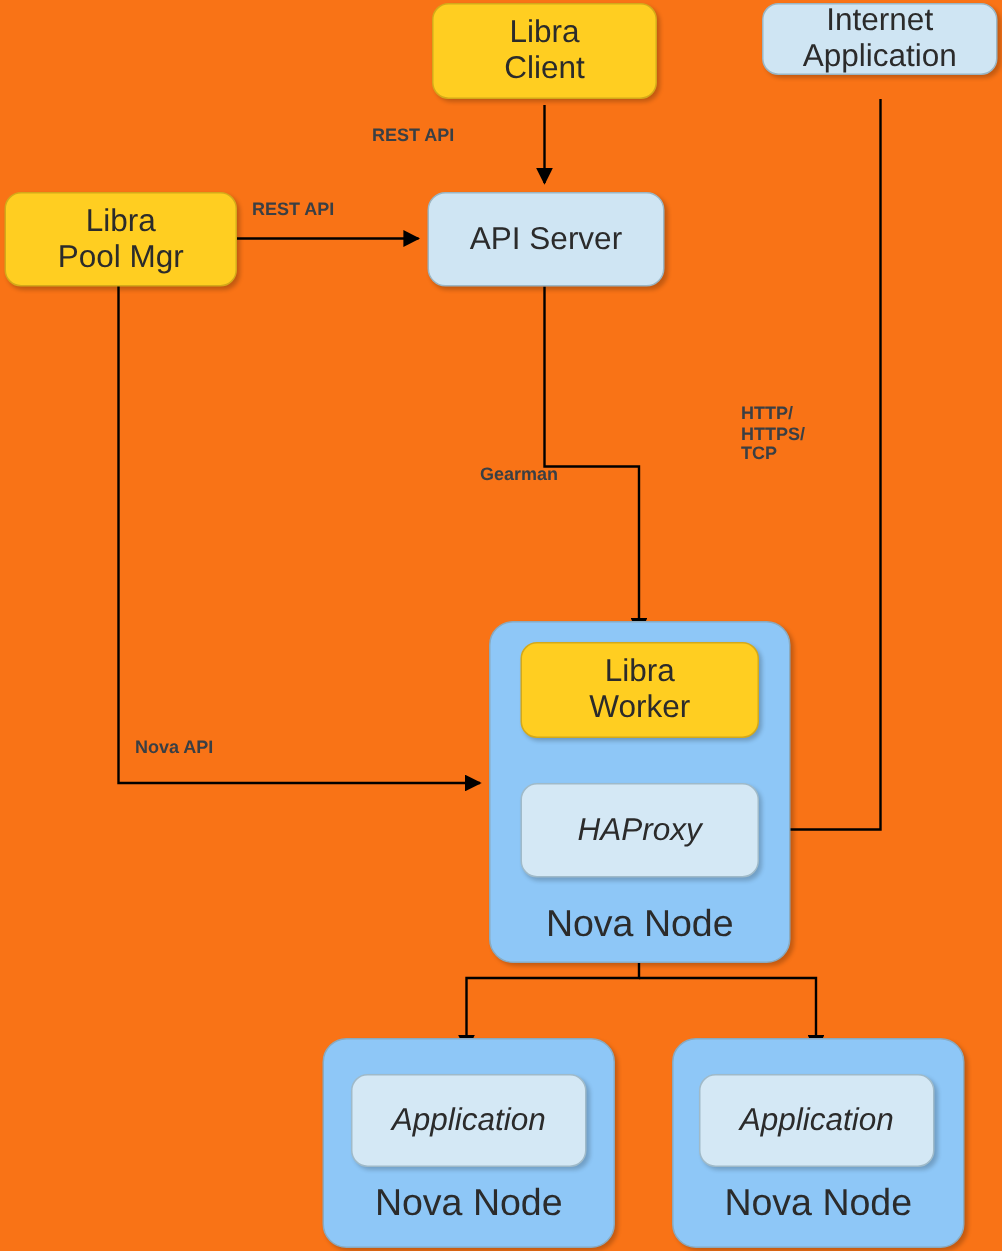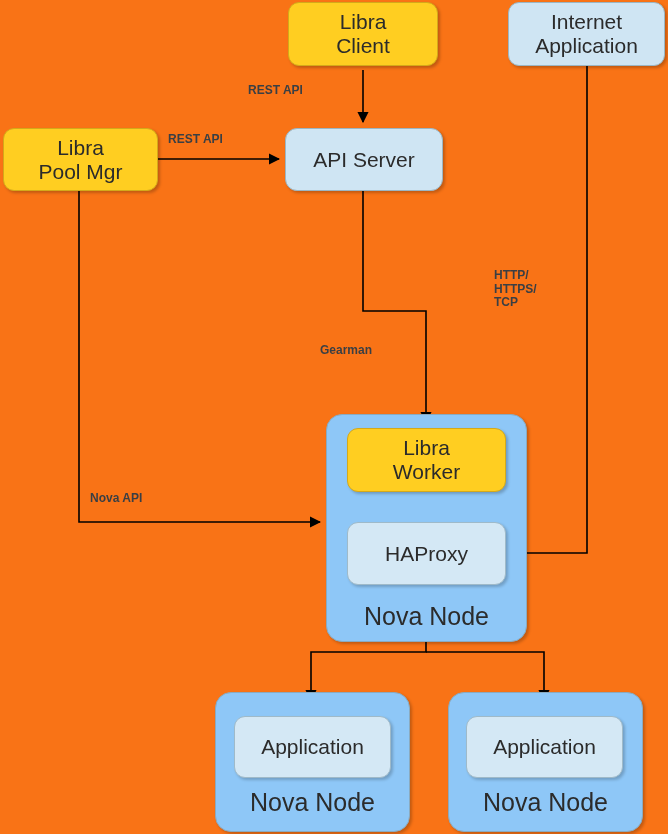--- a/index.html
+++ b/index.html
@@ -45,20 +45,21 @@
     border-color: #d4a91a;
   }
   .node.paleblue {
     background: #cfe5f3;
     border-color: #9bb6c4;
   }
   .node.inner-pale {
     background: #d4e8f5;
     border-color: #9fbac9;
     box-shadow: 2px 2px 3px rgba(0,0,0,0.20);
+    font-style: italic;
   }
   .container-node {
     position: absolute;
     box-sizing: border-box;
     border-radius: 16px;
     background: #8ec7f7;
     border: 1px solid #8aaabf;
     box-shadow: 2px 2px 3px rgba(0,0,0,0.22);
   }
   .container-label {
@@ -105,21 +106,21 @@
 
     <path d="M 426 585 L 426 652 L 311 652 L 311 700" stroke="#000000" stroke-width="1.6" fill="none" marker-end="url(#arrow)"></path>
     <path d="M 426 652 L 544 652 L 544 700" stroke="#000000" stroke-width="1.6" fill="none" marker-end="url(#arrow)"></path>
   </svg>
 
   <div class="node yellow" style="left:288px; top:2px; width:150px; height:64px;">
     <span>Libra
 Client</span>
   </div>
 
-  <div class="node paleblue" style="left:508px; top:2px; width:157px; height:64px;">
+  <div class="node paleblue" style="left:508px; top:2px; width:157px; height:48px;">
     <span>Internet
 Application</span>
   </div>
 
   <div class="node yellow" style="left:3px; top:128px; width:155px; height:63px;">
     <span>Libra
 Pool Mgr</span>
   </div>
 
   <div class="node paleblue" style="left:285px; top:128px; width:158px; height:63px;border-radius:12px;">
@@ -152,21 +153,21 @@
   </div>
 
   <div class="node inner-pale" style="left:466px; top:716px; width:157px; height:62px;">
     <span>Application</span>
   </div>
 
   <div class="edge-label" style="left:248px; top:84px; width:112px; text-align:left;">REST API</div>
 
   <div class="edge-label" style="left:168px; top:133px; width:112px; text-align:left;">REST API</div>
 
-  <div class="edge-label" style="left:320px; top:310px; width:104px; text-align:left;margin-top:34px;">Gearman</div>
+  <div class="edge-label" style="left:320px; top:310px; width:104px; text-align:left;">Gearman</div>
 
   <div class="edge-label" style="left:90px; top:492px; width:120px; text-align:left;">Nova API</div>
 
   <div class="edge-label" style="left:494px; top:269px; width:88px; text-align:left;">HTTP/
 HTTPS/
 TCP</div>
 
 </div>
 
 </body></html>

